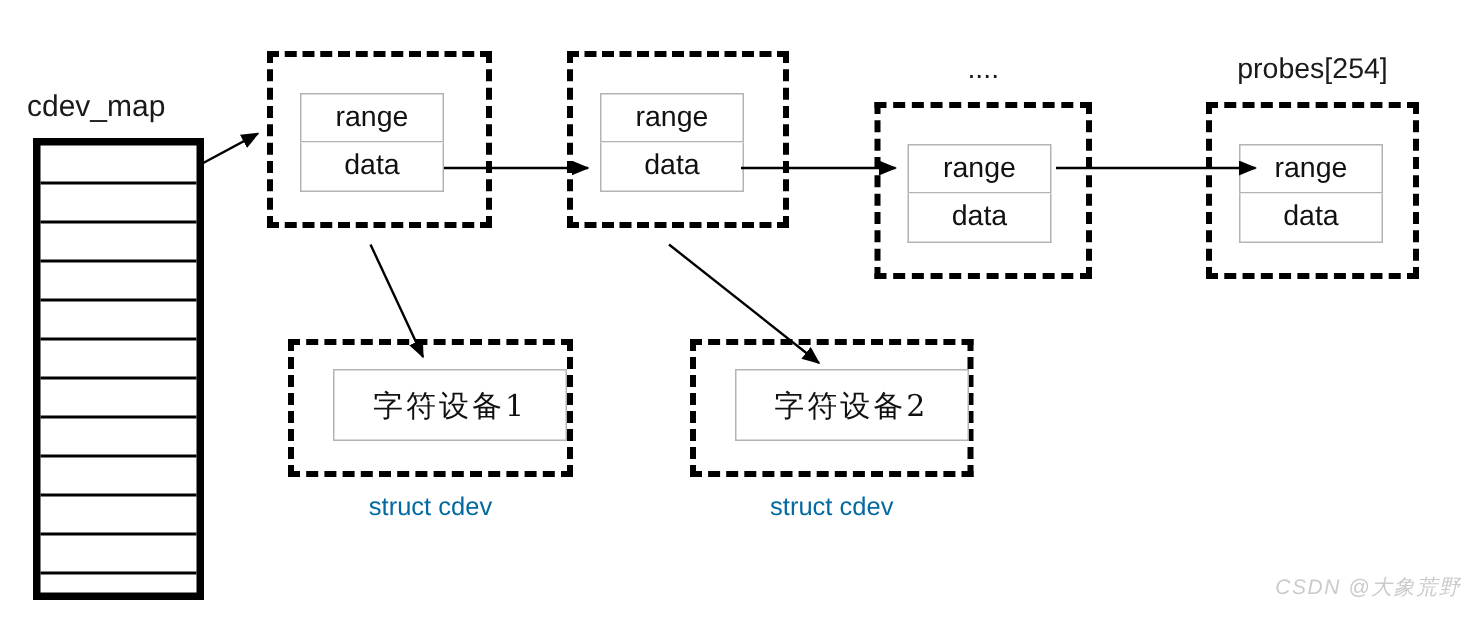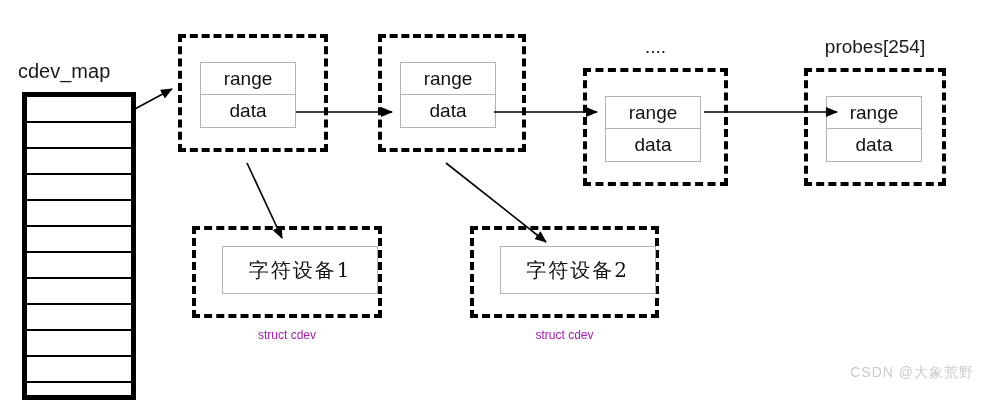--- a/index.html
+++ b/index.html
@@ -54,30 +54,30 @@
     position:absolute;left:50%;transform:translateX(-50%);top:16px;
     box-sizing:border-box;width:156px;height:48px;
     border:1px solid #b3b3b3;background:#fff;
     display:flex;align-items:center;justify-content:center;
     font-size:20px;color:#111;
     font-family:"DejaVu Serif", serif;
     letter-spacing:2px;
     margin-left:13px;
   }
   .device-caption{
-    margin-top:10px;text-align:center;font-size:12px;color:#a21caf;
+    margin-top:10px;text-align:center;font-size:17px;color:#0369a1;
     font-family:"Liberation Sans", sans-serif;
   }
 
   .arrows{position:absolute;left:0;top:0;pointer-events:none;}
   .arrows line{stroke:#000;stroke-width:1.6;}
 
   .watermark{
-    position:absolute;right:8px;top:364px;
-    font-size:14px;color:#cbcbcb;letter-spacing:1px;
+    position:absolute;right:8px;top:383px;
+    font-size:14px;color:#cbcbcb;letter-spacing:1px;font-style:italic;
   }
 </style>
 </head>
 <body>
 
 <div id="canvas">
 
   <div class="map-label">cdev_map</div>
   <div class="map-table">
     <div class="map-row"></div>
@@ -132,21 +132,21 @@
     </div>
   </div>
 
   <div class="device" style="left:192px;width:190px;">
     <div class="dash-box">
       <div class="device-cell">字符设备1</div>
     </div>
     <div class="device-caption">struct cdev</div>
   </div>
 
-  <div class="device" style="left:470px;width:189px;">
+  <div class="device" style="left:460px;width:189px;">
     <div class="dash-box">
       <div class="device-cell">字符设备2</div>
     </div>
     <div class="device-caption">struct cdev</div>
   </div>
 
   <svg class="arrows" width="982" height="417" viewBox="0 0 982 417">
     <defs>
       <marker id="arr" markerWidth="14" markerHeight="12" refX="11" refY="5" orient="auto" markerUnits="userSpaceOnUse">
         <path d="M0,0 L12,5 L0,10 z" fill="#000"></path>

